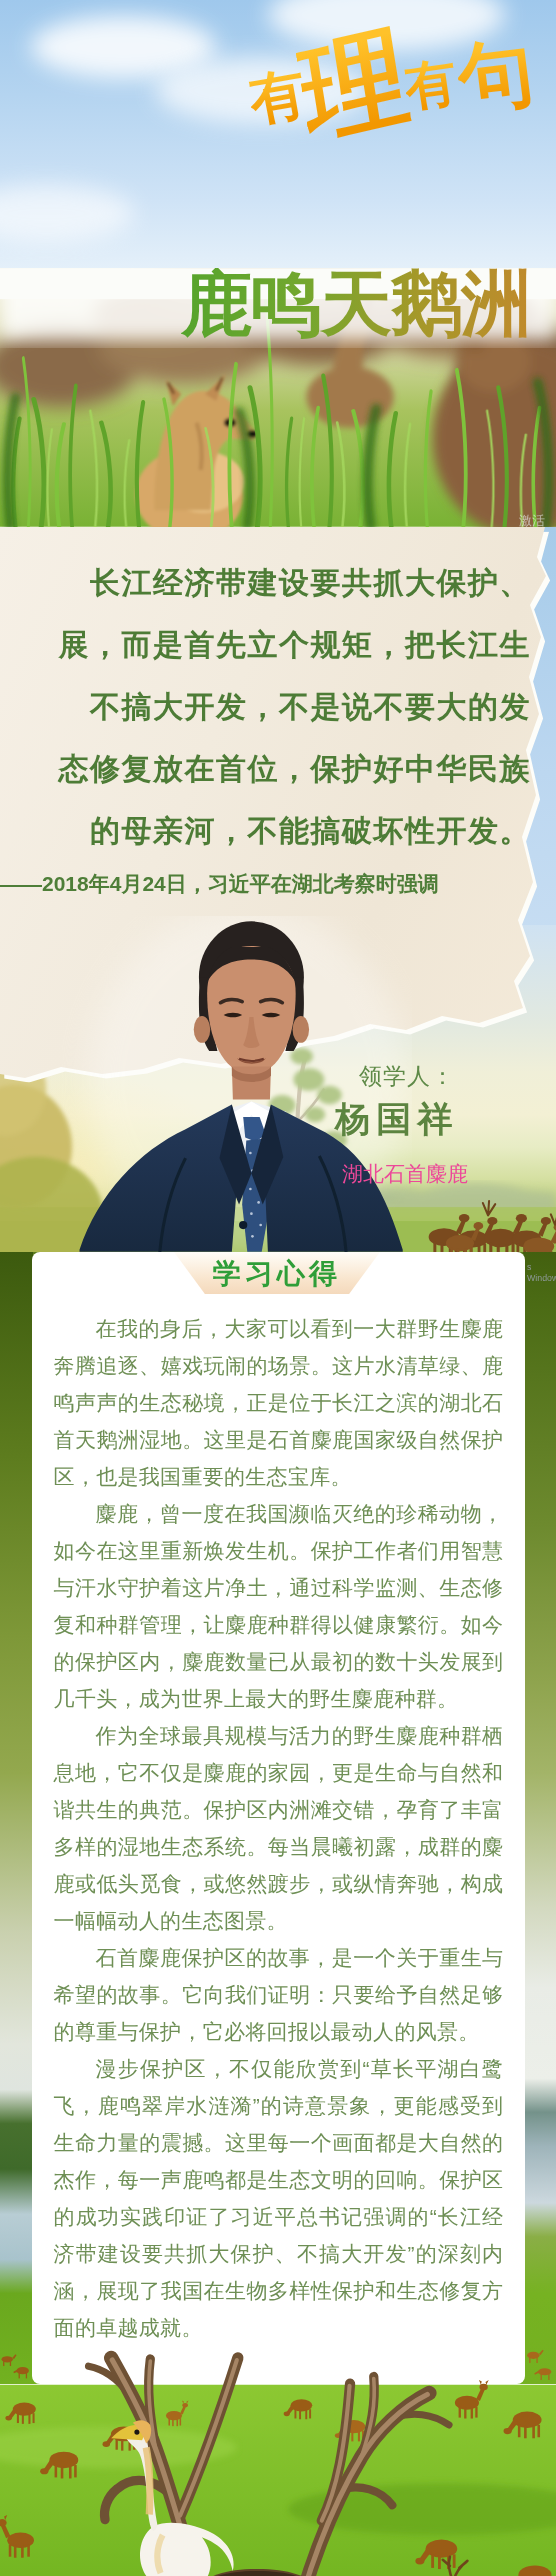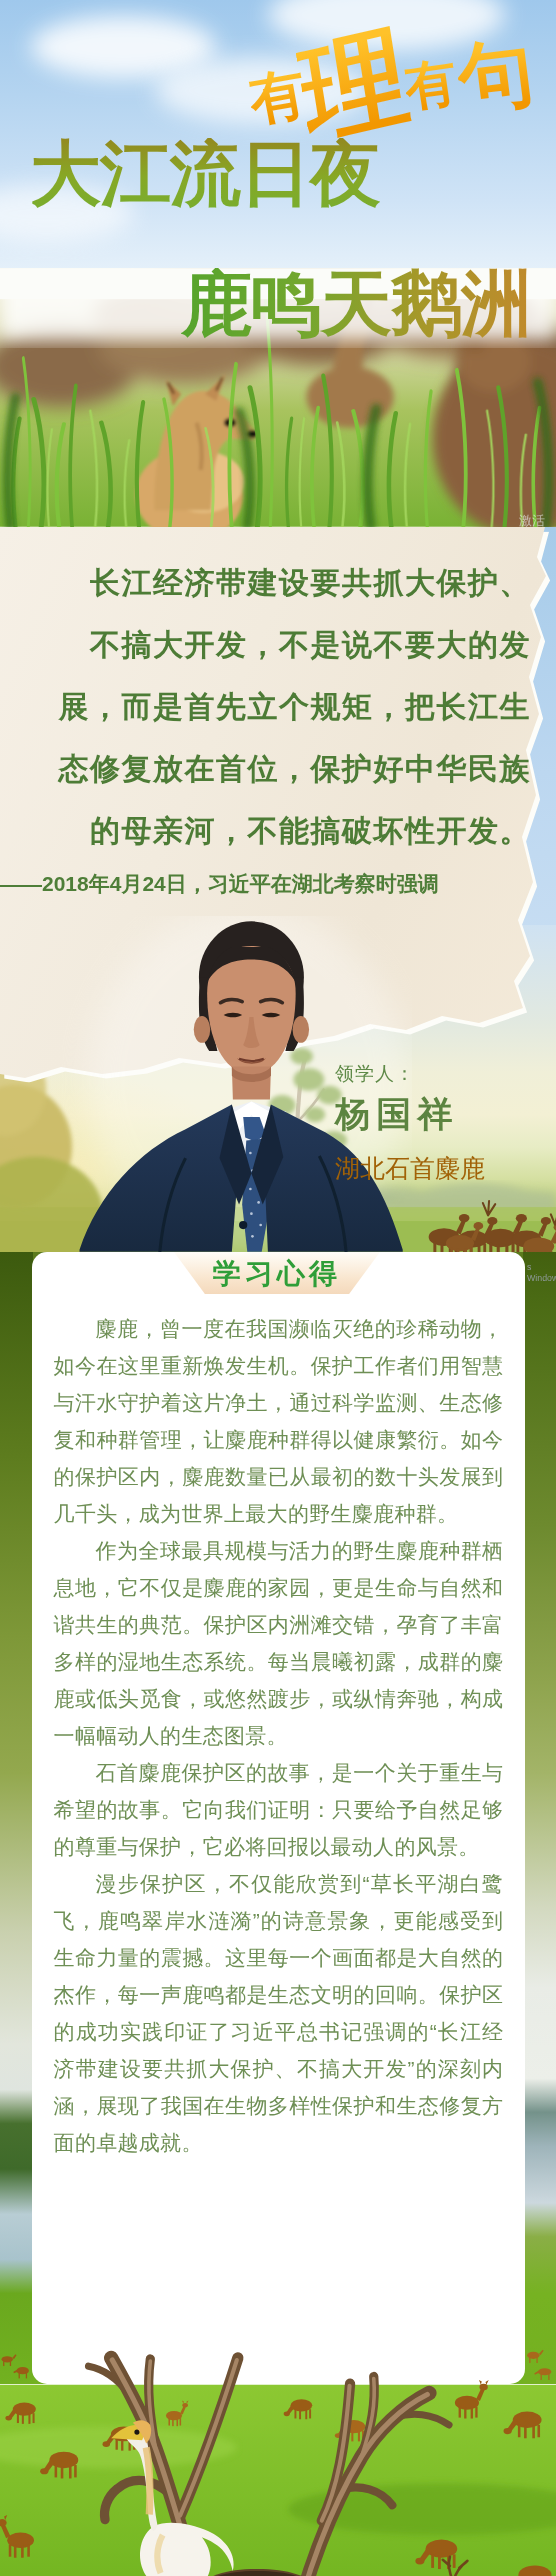--- a/index.html
+++ b/index.html
@@ -39,33 +39,33 @@
   #quote-text{left:47px;top:552px;width:484px;z-index:5;text-align:right;}
   .quote-line{font-family:"Liberation Serif",serif;font-weight:bold;color:#4d7c36;
     font-size:30px;line-height:62px;letter-spacing:1.5px;white-space:nowrap;}
   #quote-attr{left:0;top:870px;width:556px;z-index:5;
     color:#4e7e38;font-size:21px;font-weight:bold;}
 
   
   #scene-c{left:0;top:925px;width:556px;height:327px;z-index:2;}
   #person{left:62px;top:916px;width:350px;height:336px;z-index:5;}
   #leader-text{left:335px;top:1061px;width:216px;z-index:6;}
-  #leader-label{font-size:19px;color:#5f8a48;letter-spacing:1px;}
+  #leader-label{font-size:23px;color:#5f8a48;letter-spacing:1px;margin-left:24px;}
   #leader-name{font-size:35px;font-weight:bold;color:#5c8440;letter-spacing:6.2px;margin-top:4.1px;}
-  .leader-org{font-size:25px;color:#a16207;line-height:29px;}
+  .leader-org{font-size:21px;color:#ec4899;line-height:29px;margin-left:7px;}
   #leader-org1{margin-top:15.5px;}
 
   
   #notes-bg{left:0;top:1252px;width:556px;height:1132px;z-index:2;
     background:linear-gradient(180deg,#5b7a1c 0%,#6d8a2e 12%,#8aa243 28%,#a9bc68 42%,#c2cf90 55%,#dcdfc2 66%,#e9ece4 74%,#cfd8cc 78%,#b4c6c0 82%,#8db446 88%,#74b122 94%,#72b120 100%);}
   .edge-strip{position:absolute;top:0;height:1132px;width:33px;}
   #strip-left{left:0;background:linear-gradient(180deg,#3c5a0e 0%,#5d7c1e 18%,#7e9838 34%,#93a84e 46%,#c9d0ae 60%,#e2e6dc 70%,#dfe5df 74%,#47702e 77%,#3f6a2a 81%,#b8cdd4 85%,#a8c3cc 89%,#6aa81e 92%,#72b120 100%);}
   #strip-right{right:0;background:linear-gradient(180deg,#43600f 0%,#4a6a14 4%,#6d8a2e 24%,#8fa44e 38%,#a3b468 46%,#d3d9c0 58%,#e9ece6 65%,#ecefe9 73%,#74928a 76%,#9eb4ba 79%,#ccd8de 84%,#8aae46 87%,#76b222 92%,#74b120 100%);}
   .strip-deer{position:absolute;bottom:3.1px;left:0;}
-  #card{left:32px;top:1252px;width:493px;height:1132px;z-index:7;background:#ffffff;border-radius:15px;}
+  #card{left:32px;top:1252px;width:493px;height:1132px;z-index:7;background:#ffffff;border-radius:8px;}
   #badge{position:absolute;left:142px;top:0;width:206px;height:42px;
     clip-path:polygon(0 0,100% 0,85% 100%,15% 100%);
     background:linear-gradient(180deg,#fffdf8 0%,#f8e3ca 70%,#f4d9bc 100%);}
   #badge-label{width:100%;height:100%;text-align:center;line-height:44px;
     font-size:28px;font-weight:bold;color:#2f9e38;letter-spacing:4.1px;}
   #notes-text{position:absolute;left:0;top:58px;width:493px;padding:0 21.6px;}
   #notes-text p{margin:0;text-indent:2em;font-size:21px;line-height:37px;
     color:#6e8f55;text-align:justify;letter-spacing:0.3px;}
   #wm-frag{left:527px;top:1262px;width:30px;z-index:6;font-size:8.8px;line-height:10.8px;
     color:rgba(150,158,168,.9);}
@@ -84,21 +84,20 @@
     <div class="cloud" style="left:-41px;top:185px;width:175px;height:57px;opacity:.6;"></div>
     <div class="cloud" style="left:268px;top:-20.6px;width:237px;height:72px;opacity:.8;"></div>
 
     <div id="logo" class="abs">
       <span class="logo-ch c1">有</span>
       <span class="logo-ch c2">理</span>
       <span class="logo-ch c3">有</span>
       <span class="logo-ch c4">句</span>
     </div>
 
-    <div id="title1" class="title-line">大江流日夜</div>
     <div id="title2" class="title-line">鹿鸣天鹅洲</div>
 
     <svg id="hero-photo" class="abs" viewBox="0 0 1080 502" xmlns="http://www.w3.org/2000/svg">
       <defs>
         <linearGradient id="hgbg" x1="0" y1="0" x2="0" y2="1">
           <stop offset="0" stop-color="#f3efdf"></stop>
             <stop offset=".28" stop-color="#d9d9ac"></stop>
           <stop offset=".55" stop-color="#a8c35e"></stop>
             <stop offset="1" stop-color="#79b234"></stop>
         </linearGradient>
@@ -200,22 +199,22 @@
       <rect x="0" y="0" width="1080" height="60" fill="#fbfcf9"></rect>
     </svg>
     <div id="wm-hero" class="abs">激活 Windows</div>
   </div>
 
   <div id="quote-bg" class="abs"></div>
   <div id="paper-rim" class="abs paper-shape"></div>
   <div id="paper" class="abs paper-shape"></div>
   <div id="quote-text" class="abs">
     <div class="quote-line">长江经济带建设要共抓大保护、</div>
+    <div class="quote-line">展，而是首先立个规矩，把长江生</div>
     <div class="quote-line">不搞大开发，不是说不要大的发</div>
-    <div class="quote-line">展，而是首先立个规矩，把长江生</div>
     <div class="quote-line">态修复放在首位，保护好中华民族</div>
     <div class="quote-line">的母亲河，不能搞破坏性开发。</div>
   </div>
   <div id="quote-attr" class="abs">——2018年4月24日，习近平在湖北考察时强调</div>
 
   <svg id="scene-c" class="abs" viewBox="0 0 1080 635" xmlns="http://www.w3.org/2000/svg">
     <defs>
       <linearGradient id="scbg" x1="0" y1="0" x2="0" y2="1">
         <stop offset="0" stop-color="#cfe2f2"></stop>
           <stop offset=".3" stop-color="#e2e9e0"></stop>
@@ -387,20 +386,21 @@
           </g>
       </svg>
     </div>
   </div>
 
   <div id="card" class="abs">
     <div id="badge">
       <div id="badge-label">学习心得</div>
     </div>
     <div id="notes-text">
+      <p>在我的身后，大家可以看到一大群野生麋鹿奔腾追逐、嬉戏玩闹的场景。这片水清草绿、鹿鸣声声的生态秘境，正是位于长江之滨的湖北石首天鹅洲湿地。这里是石首麋鹿国家级自然保护区，也是我国重要的生态宝库。</p>
       <p>麋鹿，曾一度在我国濒临灭绝的珍稀动物，如今在这里重新焕发生机。保护工作者们用智慧与汗水守护着这片净土，通过科学监测、生态修复和种群管理，让麋鹿种群得以健康繁衍。如今的保护区内，麋鹿数量已从最初的数十头发展到几千头，成为世界上最大的野生麋鹿种群。</p>
       <p>作为全球最具规模与活力的野生麋鹿种群栖息地，它不仅是麋鹿的家园，更是生命与自然和谐共生的典范。保护区内洲滩交错，孕育了丰富多样的湿地生态系统。每当晨曦初露，成群的麋鹿或低头觅食，或悠然踱步，或纵情奔驰，构成一幅幅动人的生态图景。</p>
       <p>石首麋鹿保护区的故事，是一个关于重生与希望的故事。它向我们证明：只要给予自然足够的尊重与保护，它必将回报以最动人的风景。</p>
       <p>漫步保护区，不仅能欣赏到“草长平湖白鹭飞，鹿鸣翠岸水涟漪”的诗意景象，更能感受到生命力量的震撼。这里每一个画面都是大自然的杰作，每一声鹿鸣都是生态文明的回响。保护区的成功实践印证了习近平总书记强调的“长江经济带建设要共抓大保护、不搞大开发”的深刻内涵，展现了我国在生物多样性保护和生态修复方面的卓越成就。</p>
     </div>
   </div>
 
   <div id="wm-frag" class="abs">
     <div>s</div>
     <div>Windows,</div>

